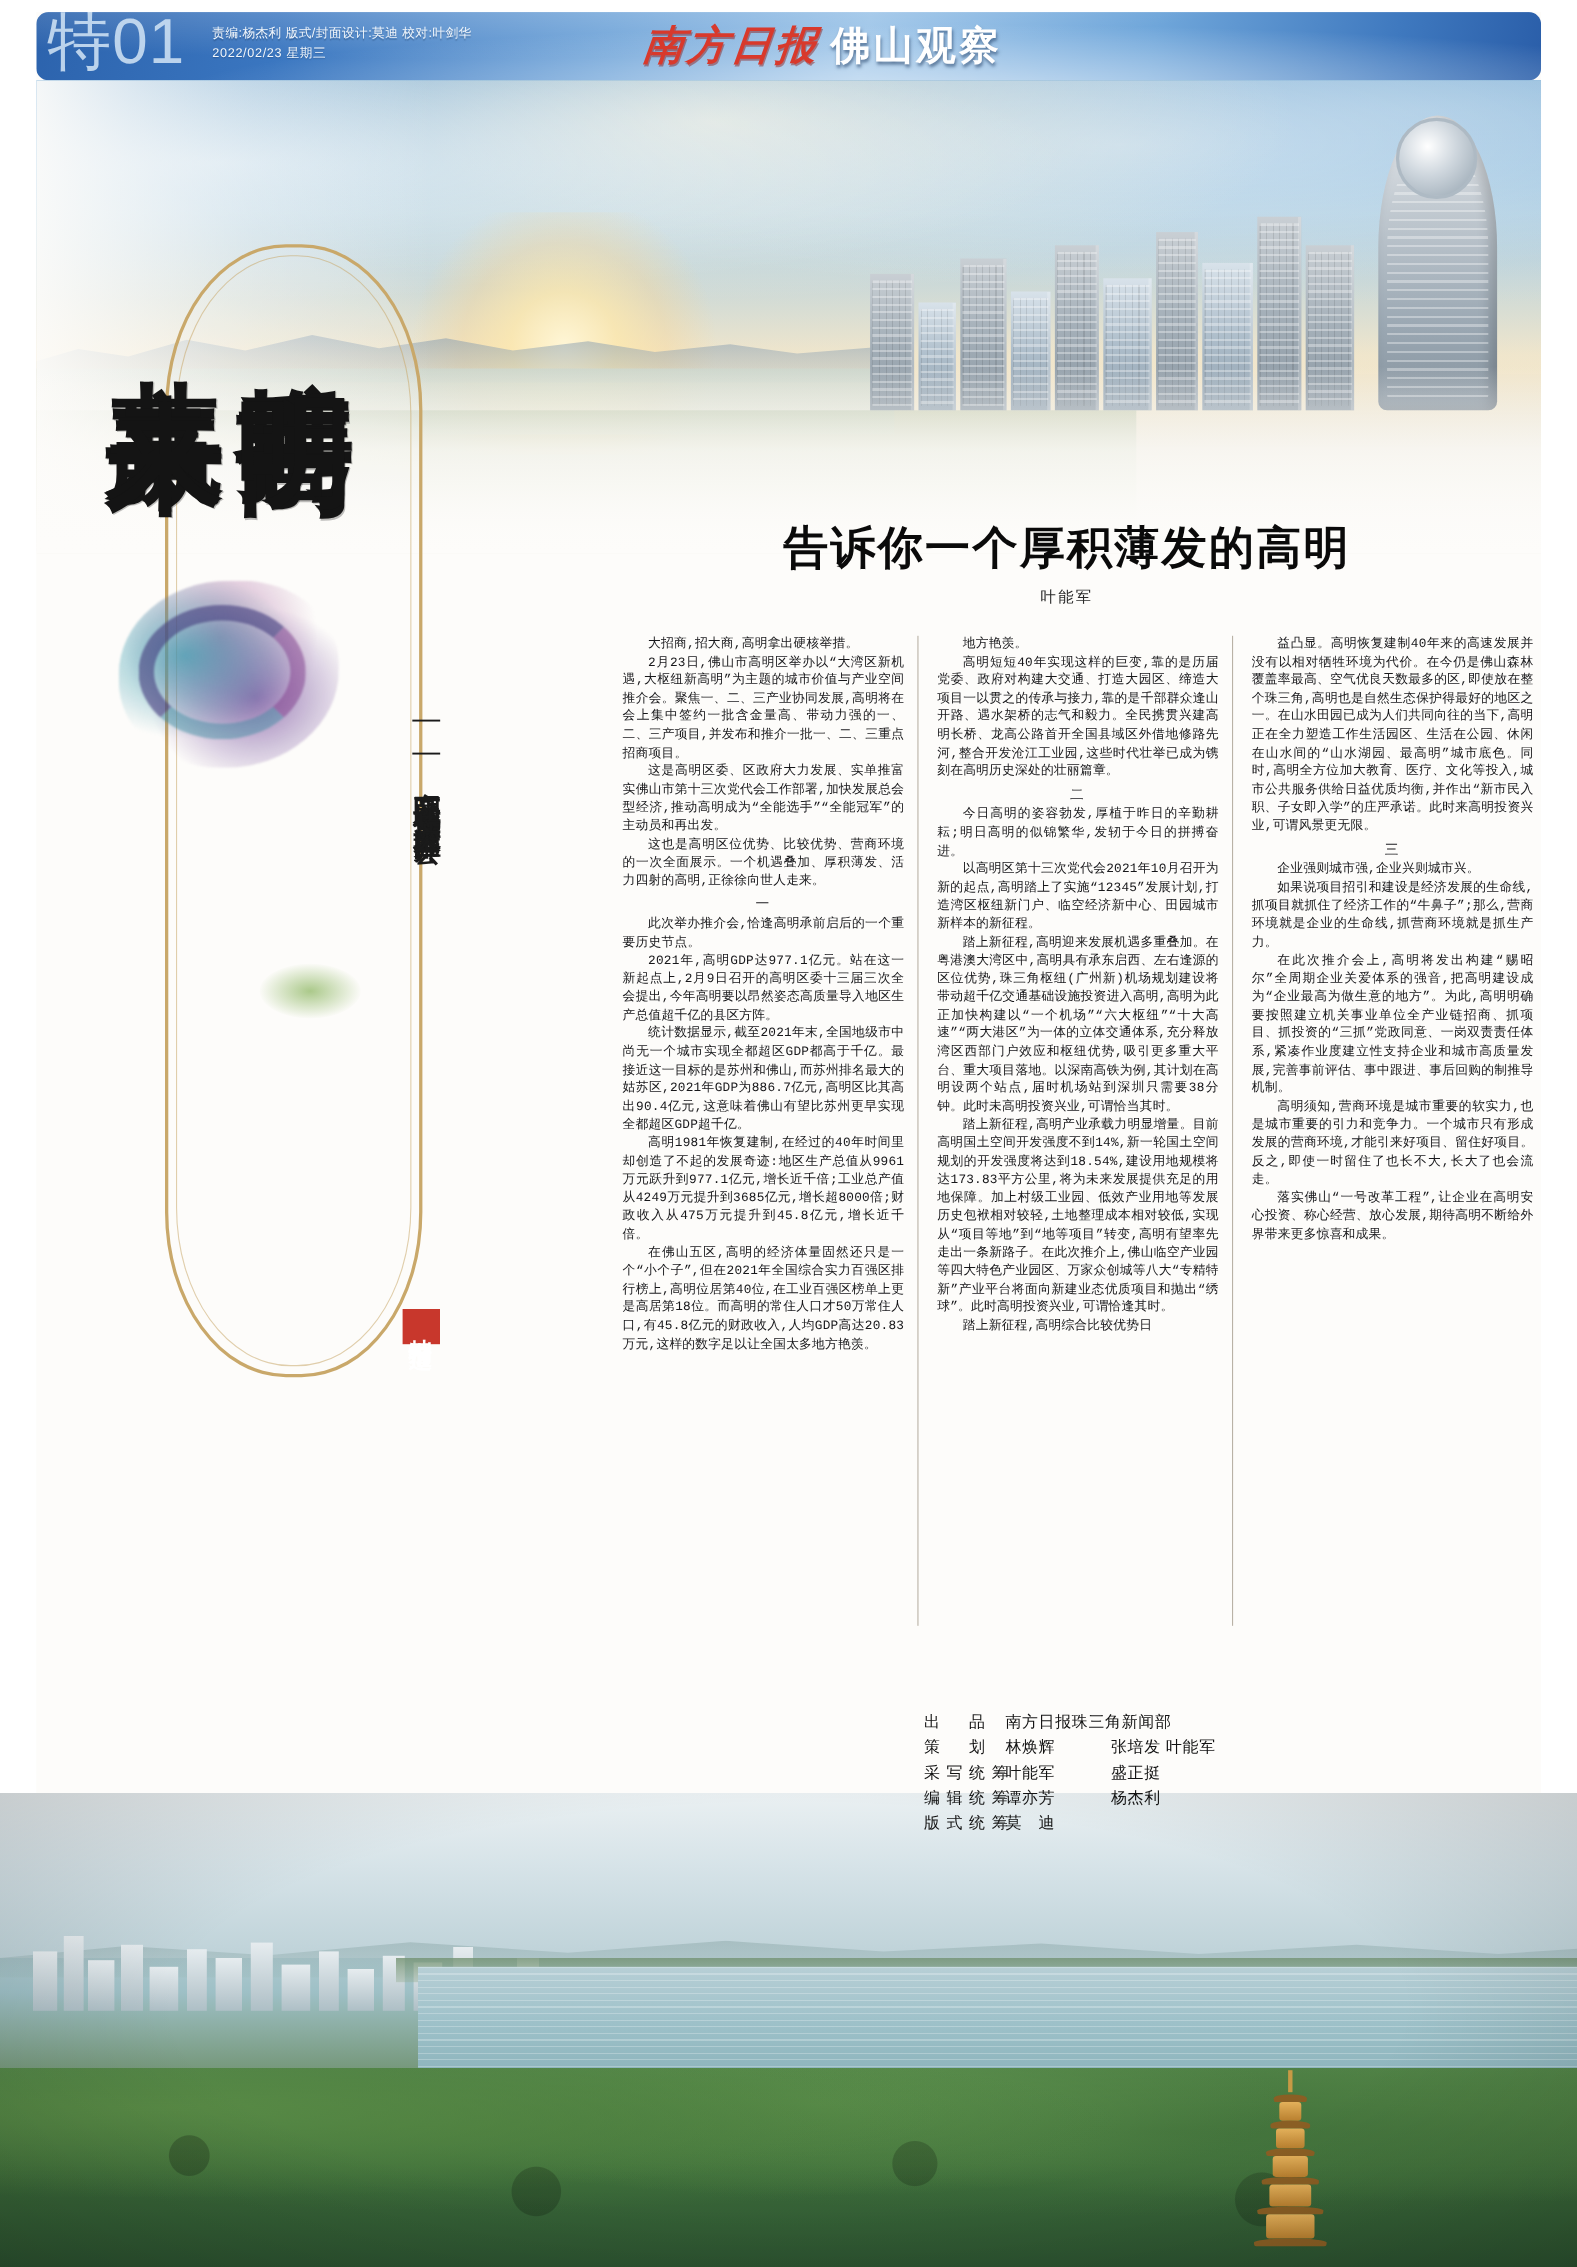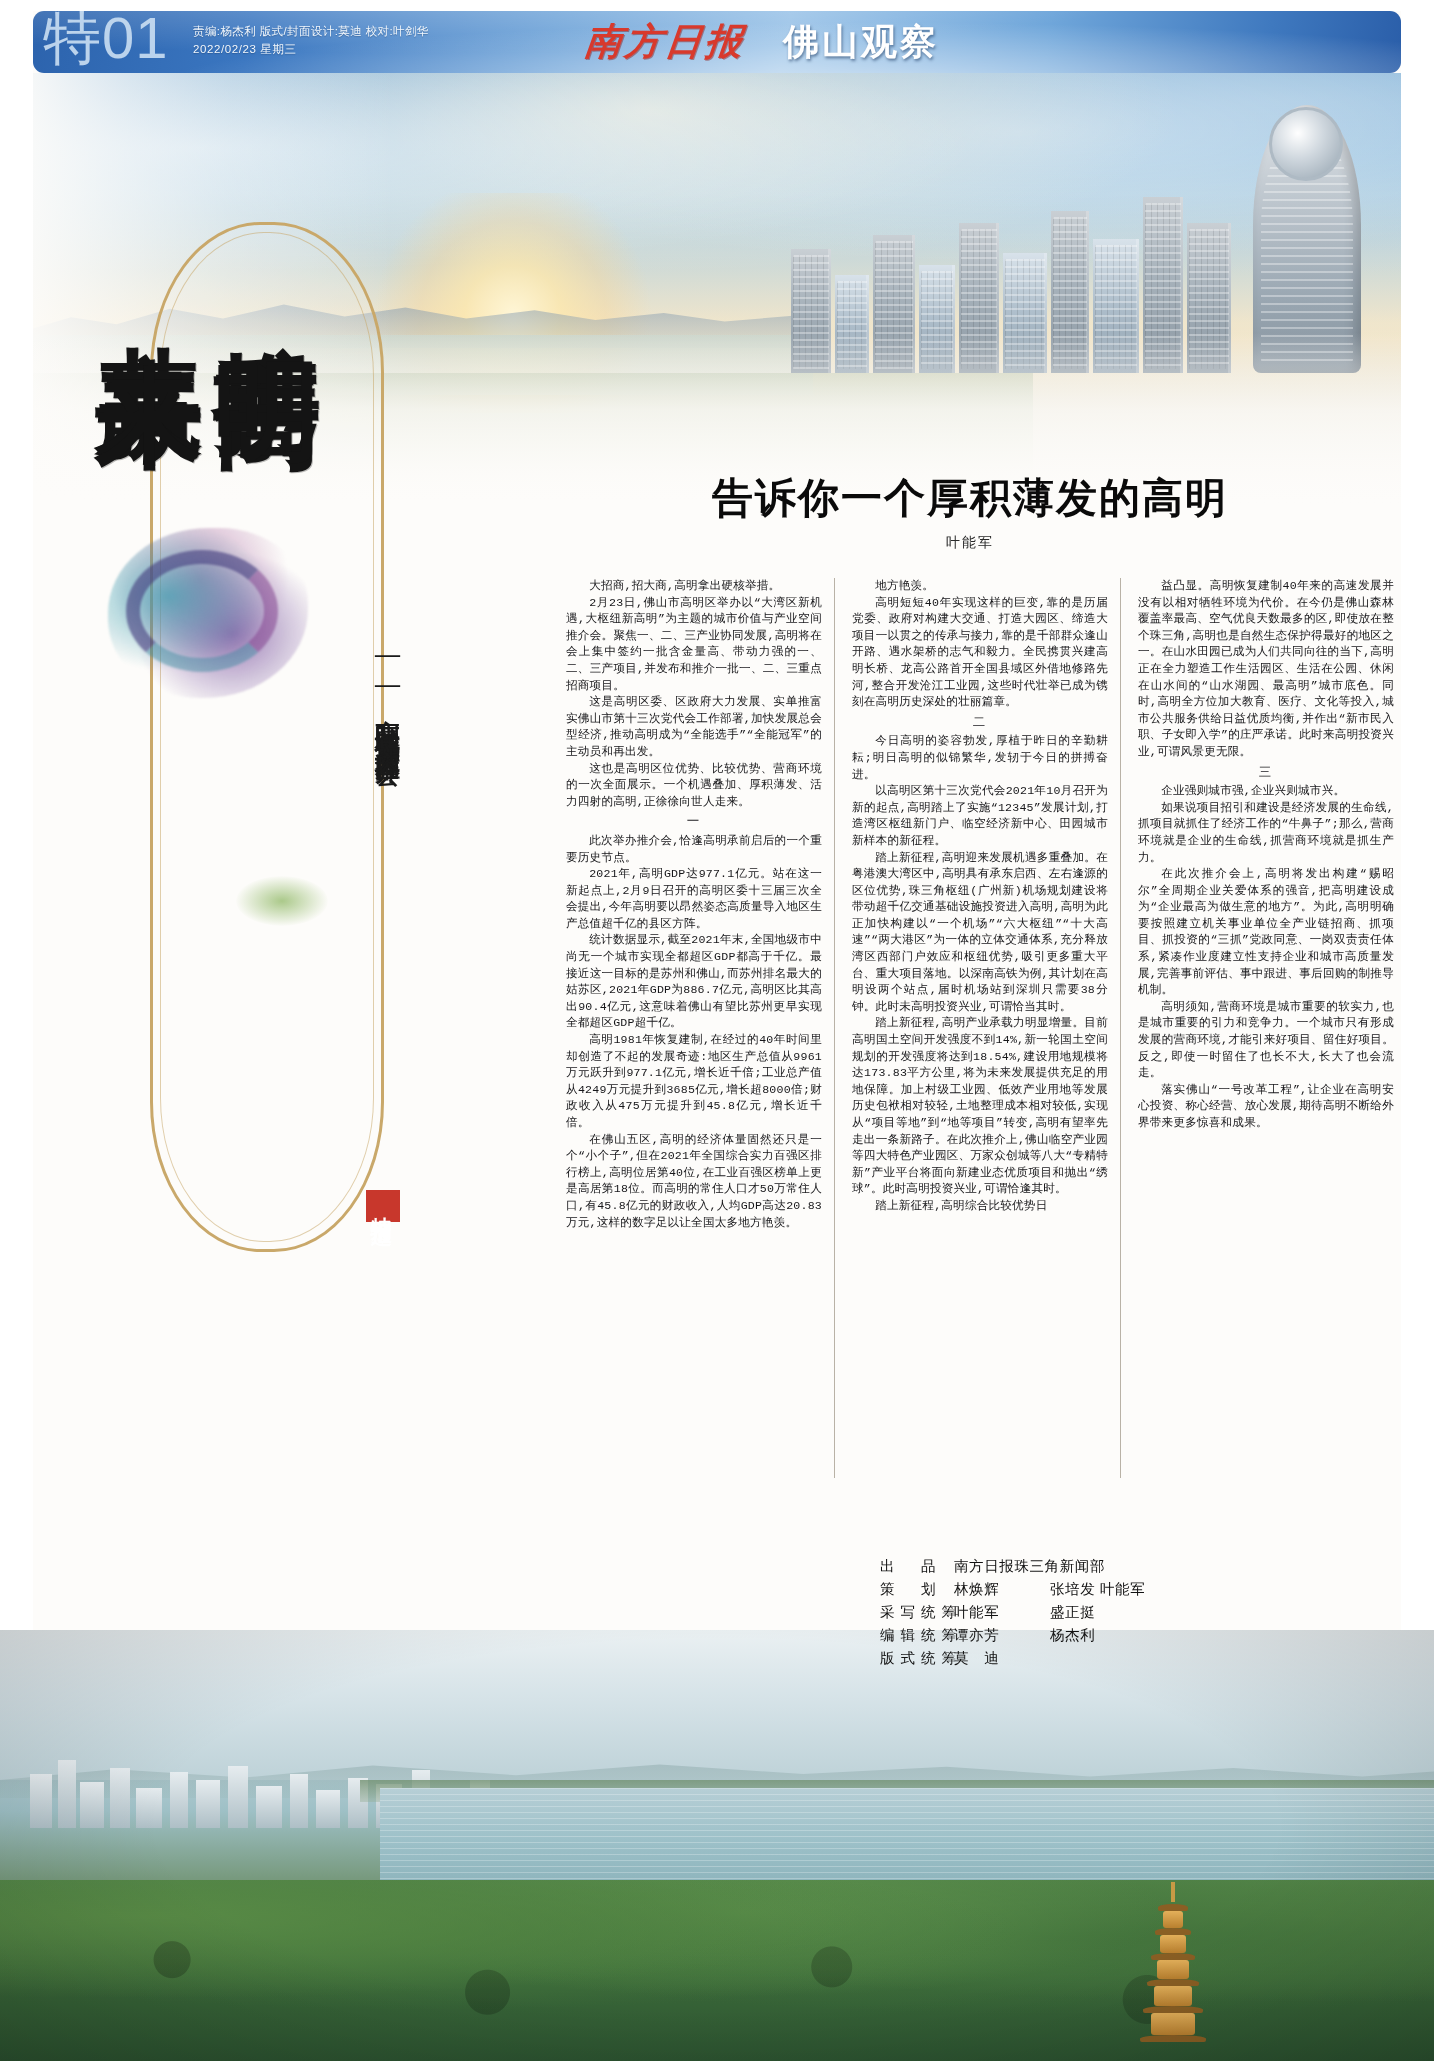--- a/index.html
+++ b/index.html
@@ -75,21 +75,20 @@
     text-shadow: 1px 1px 0 rgba(140,20,15,.45);
     transform: skewX(-6deg);
   }
   .mh-logo .fsgc {
     font-family: Liberation Mono, monospace;
     font-size: 36px;
     font-weight: bold;
     color: #ffffff;
     letter-spacing: 3px;
     text-shadow: 1px 2px 3px rgba(20,50,90,.55);
-    margin-left: 28px;
   }
 
   
   #hero {
     position: absolute;
     left: 33px; top: 73px;
     width: 1368px; height: 430px;
     overflow: hidden;
     background: linear-gradient(180deg,#6fa8d4 0%,#8fc0de 18%,#cfd9d2 42%,#f3e6c9 58%,#e7e2d2 78%,#f6f5f1 100%);
   }
@@ -259,21 +258,21 @@
     text-indent: 2em;
     letter-spacing: .2px;
   }
   .col p.sec {
     text-align:center; text-indent:0; margin: 4px 0 2px;
     font-size: 12.5px; letter-spacing: 2px;
   }
 
   
   #credits {
-    position:absolute; left:880px; top:1555px; z-index:9;
+    position:absolute; left:840px; top:1555px; z-index:9;
     font-family:"Liberation Sans","DejaVu Sans",sans-serif;
     font-size: 14.5px; line-height: 23px; color:#121212;
     letter-spacing: .6px; white-space: nowrap;
   }
   #credits .lbl { display:inline-block; width: 74px; letter-spacing: 6px; }
   #credits .v2 { display:inline-block; width: 96px; }
 
   
   #bottomimg {
     position:absolute; left:0; top:1630px; width:1434px; height:431px; overflow:hidden;

